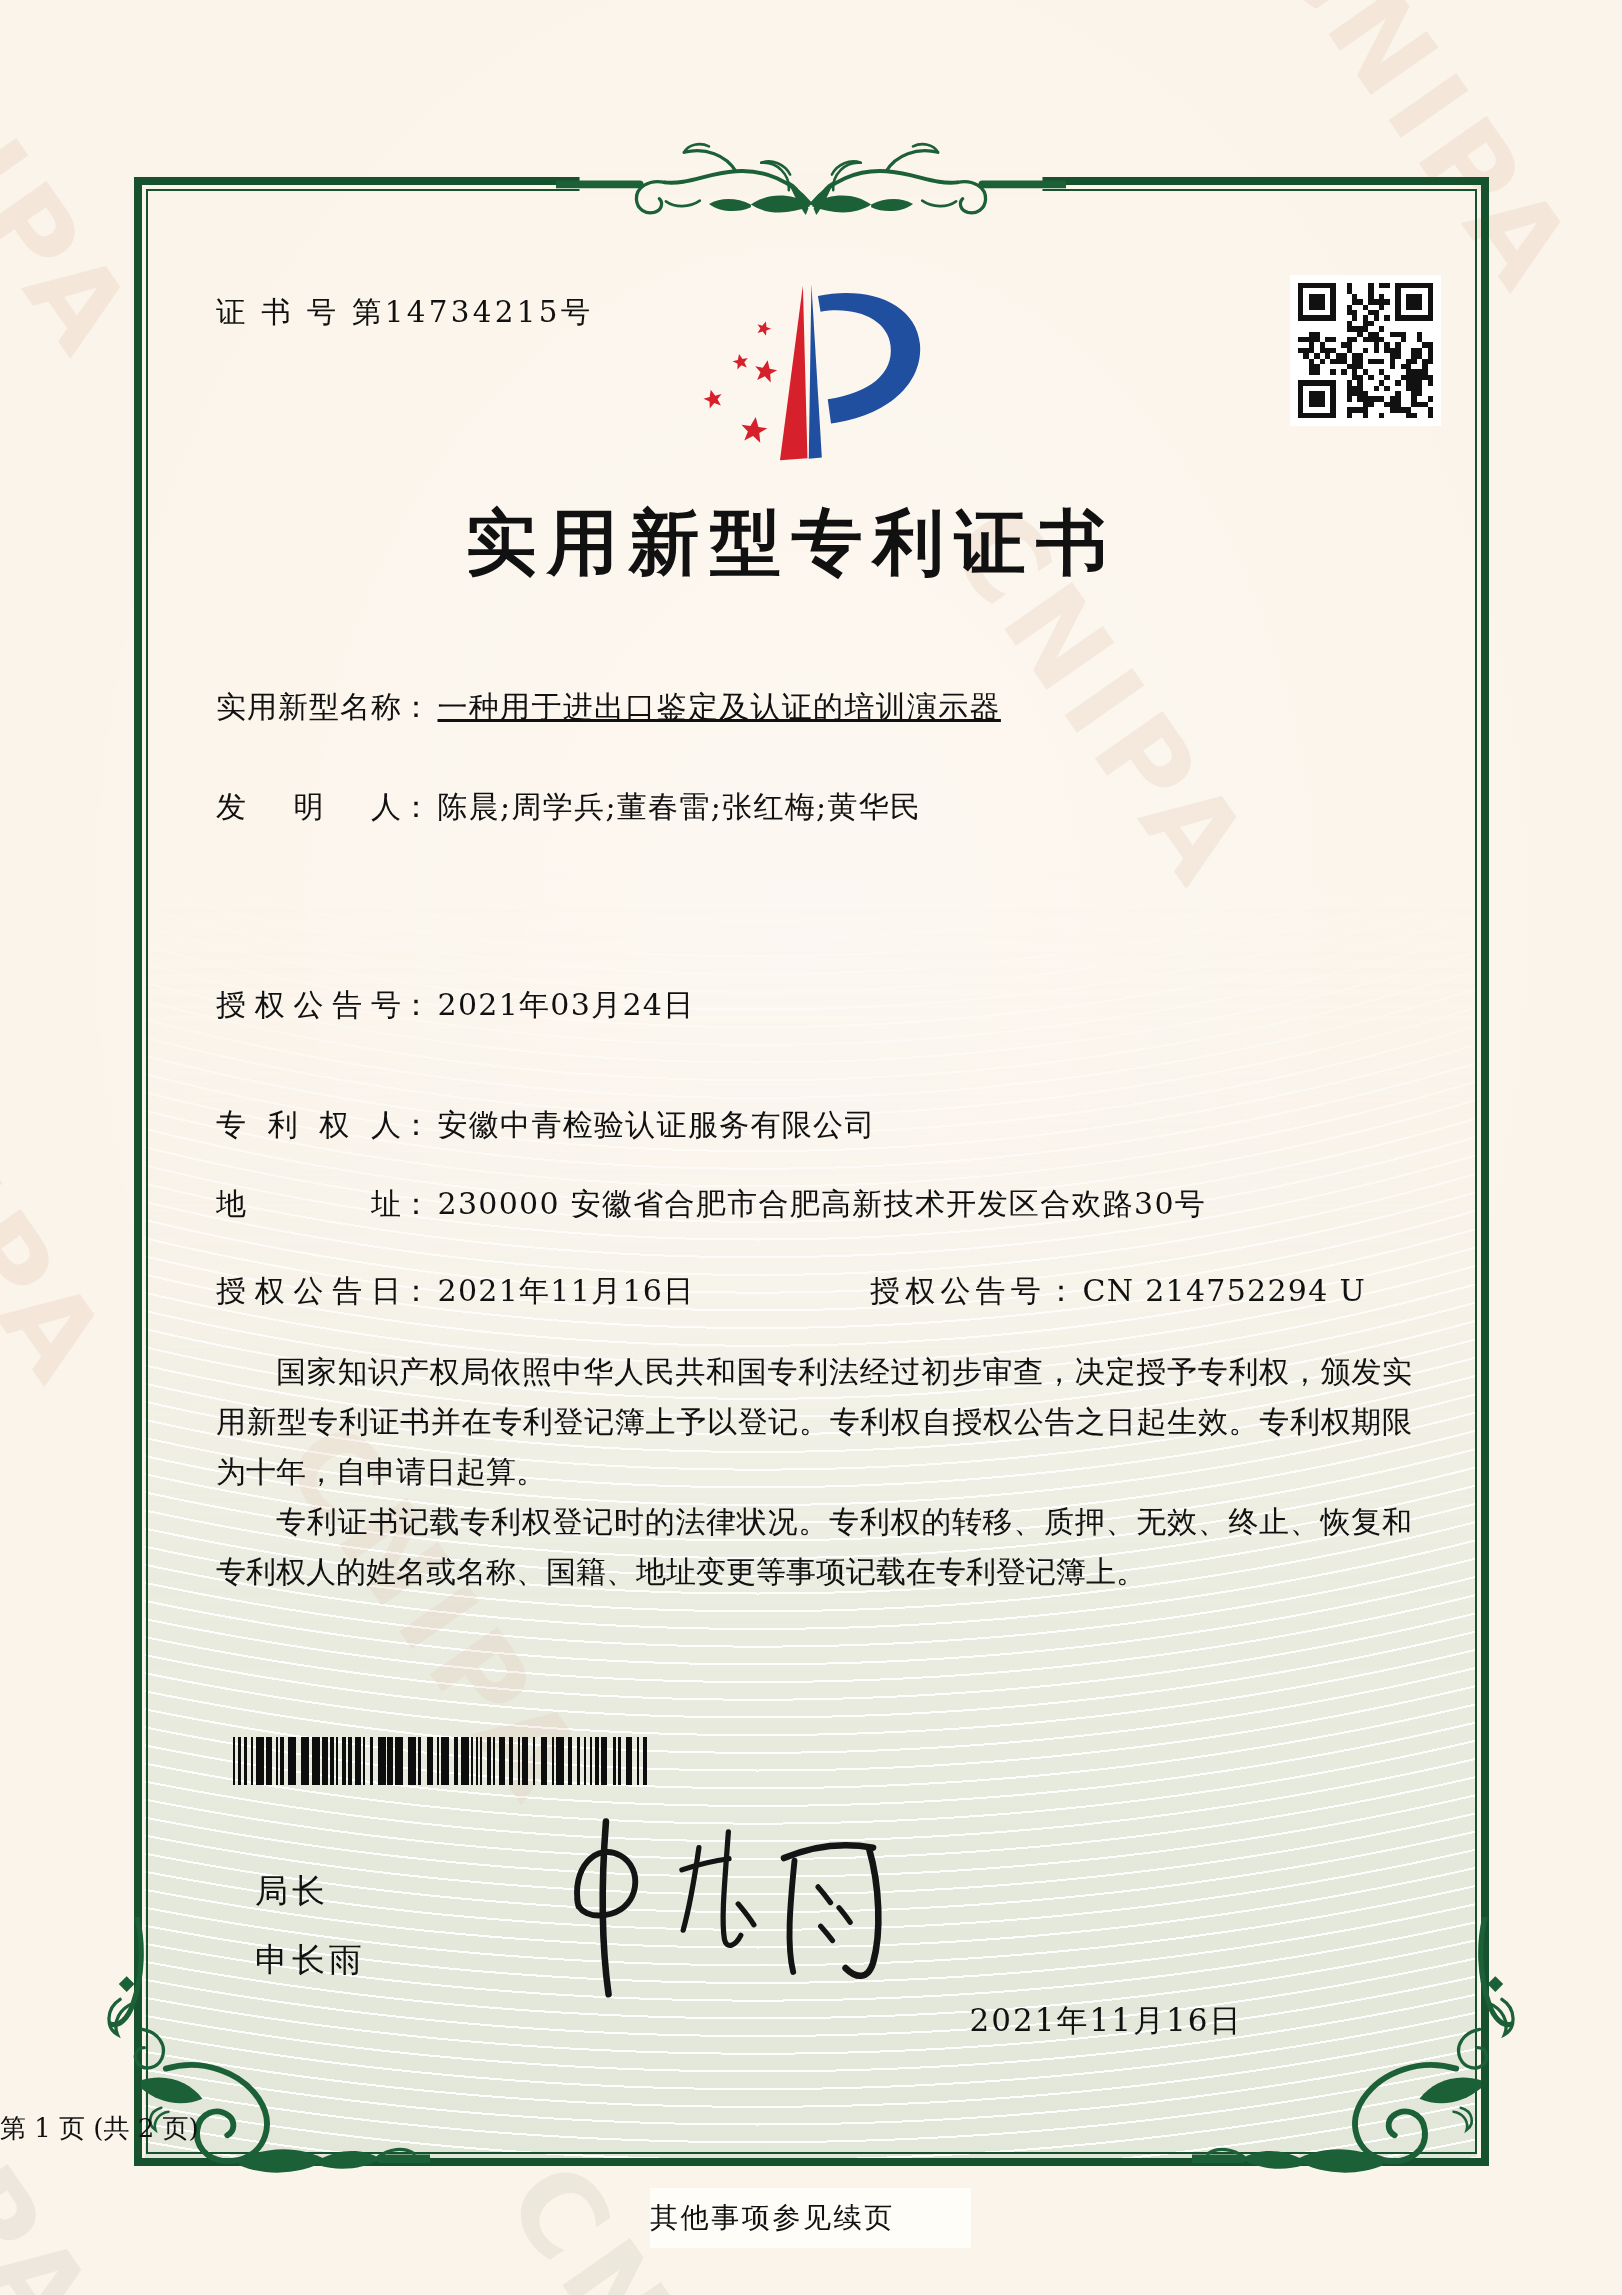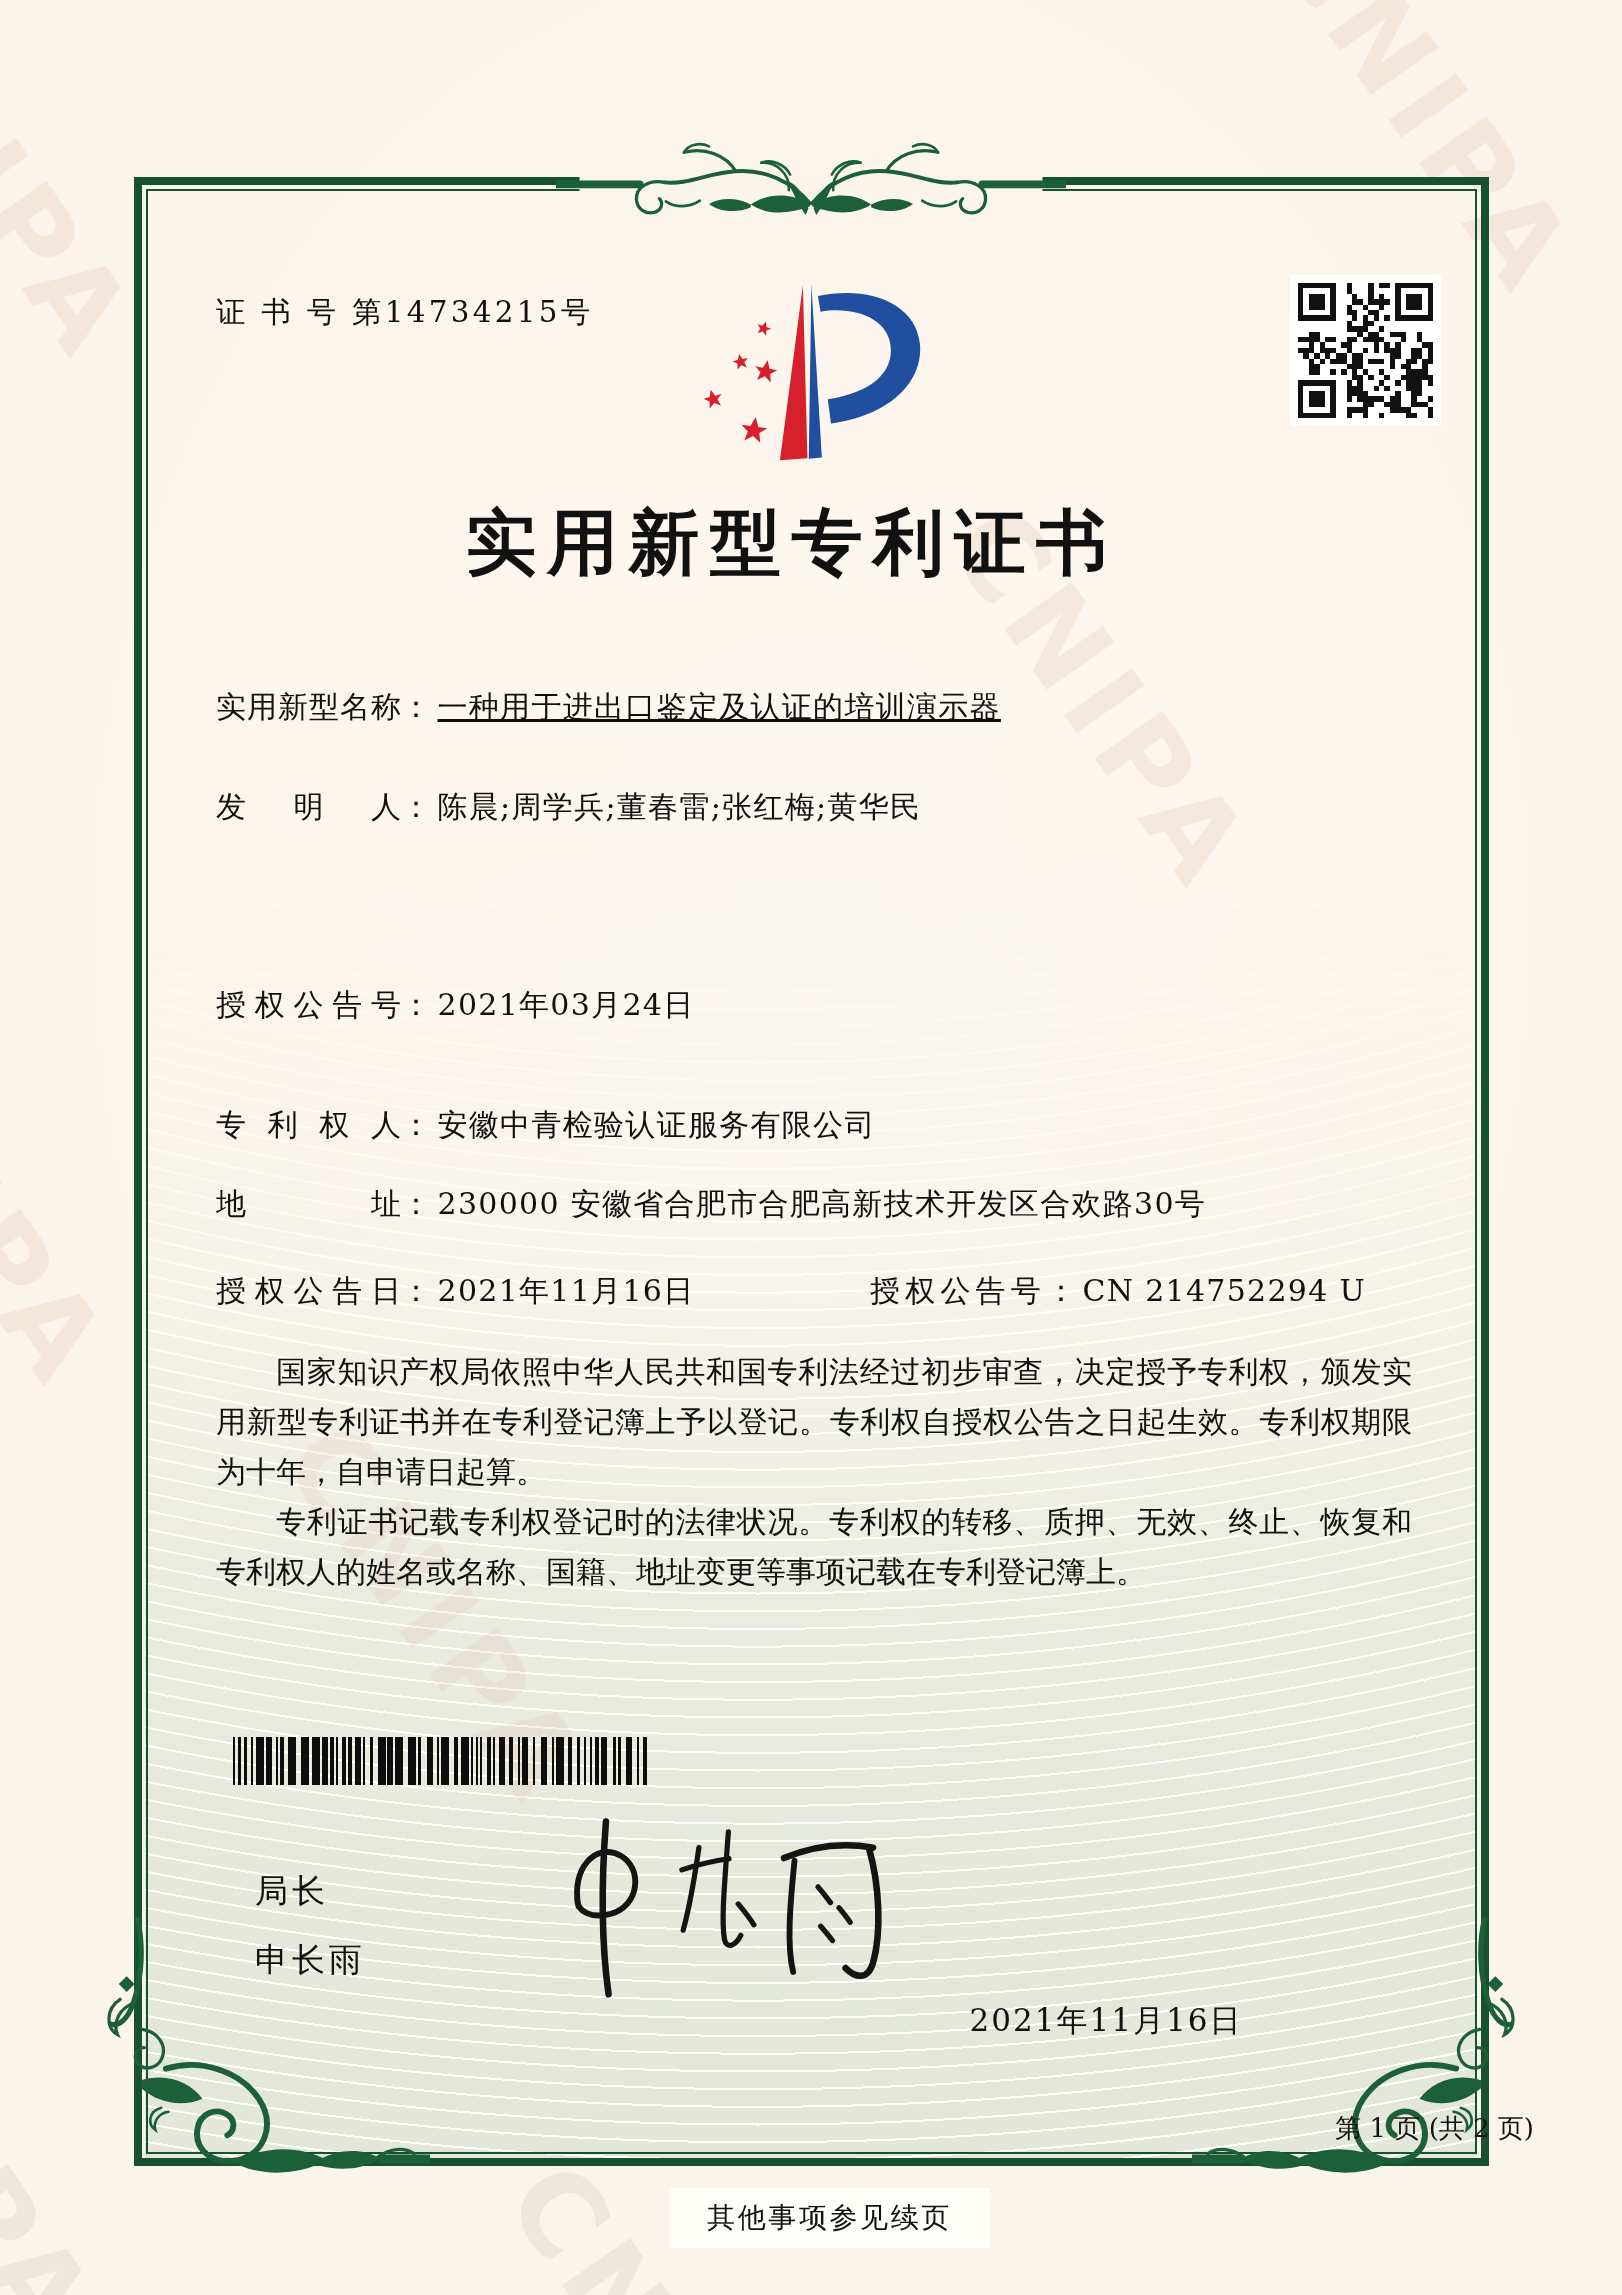--- a/index.html
+++ b/index.html
@@ -75,24 +75,24 @@
   }
   .body-text p{margin:0;text-indent:2em;}
   
   .barcode{position:absolute;left:233px;top:1737px;width:414px;height:48px;z-index:5;}
   .barcode .bar{position:absolute;top:0;height:100%;background:#0d0d0d;}
   
   .director-label{position:absolute;left:255px;top:1869px;font-size:33px;letter-spacing:3.9px;z-index:5;}
   .director-name{position:absolute;left:255px;top:1938px;font-size:33px;letter-spacing:3.9px;z-index:5;}
   .signature{position:absolute;left:530px;top:1807px;width:419px;height:203px;z-index:5;}
   .date{position:absolute;left:936px;top:2000px;width:340px;text-align:center;font-size:31px;letter-spacing:2px;z-index:5;}
-  .page-info{position:absolute;left:0;top:2111px;width:1534px;text-align:right;font-size:26px;z-index:5;}
+  .page-info{position:absolute;left:0;top:2111px;width:1534px;text-align:left;font-size:26px;z-index:5;}
   .cont-note{
-    position:absolute;left:669px;top:2188px;width:321px;height:60px;
-    background:#fffdf7;text-align:center;line-height:60px;font-size:28px;letter-spacing:2.6px;z-index:5;
+    position:absolute;left:650px;top:2188px;width:321px;height:60px;
+    background:#fffdf7;line-height:60px;font-size:28px;letter-spacing:2.6px;z-index:5;
   }
 </style>
 </head>
 <body>
 
 <div class="page">
 
   <div class="waves"></div>
 
   <span class="wm wm1">CNIPA</span>

